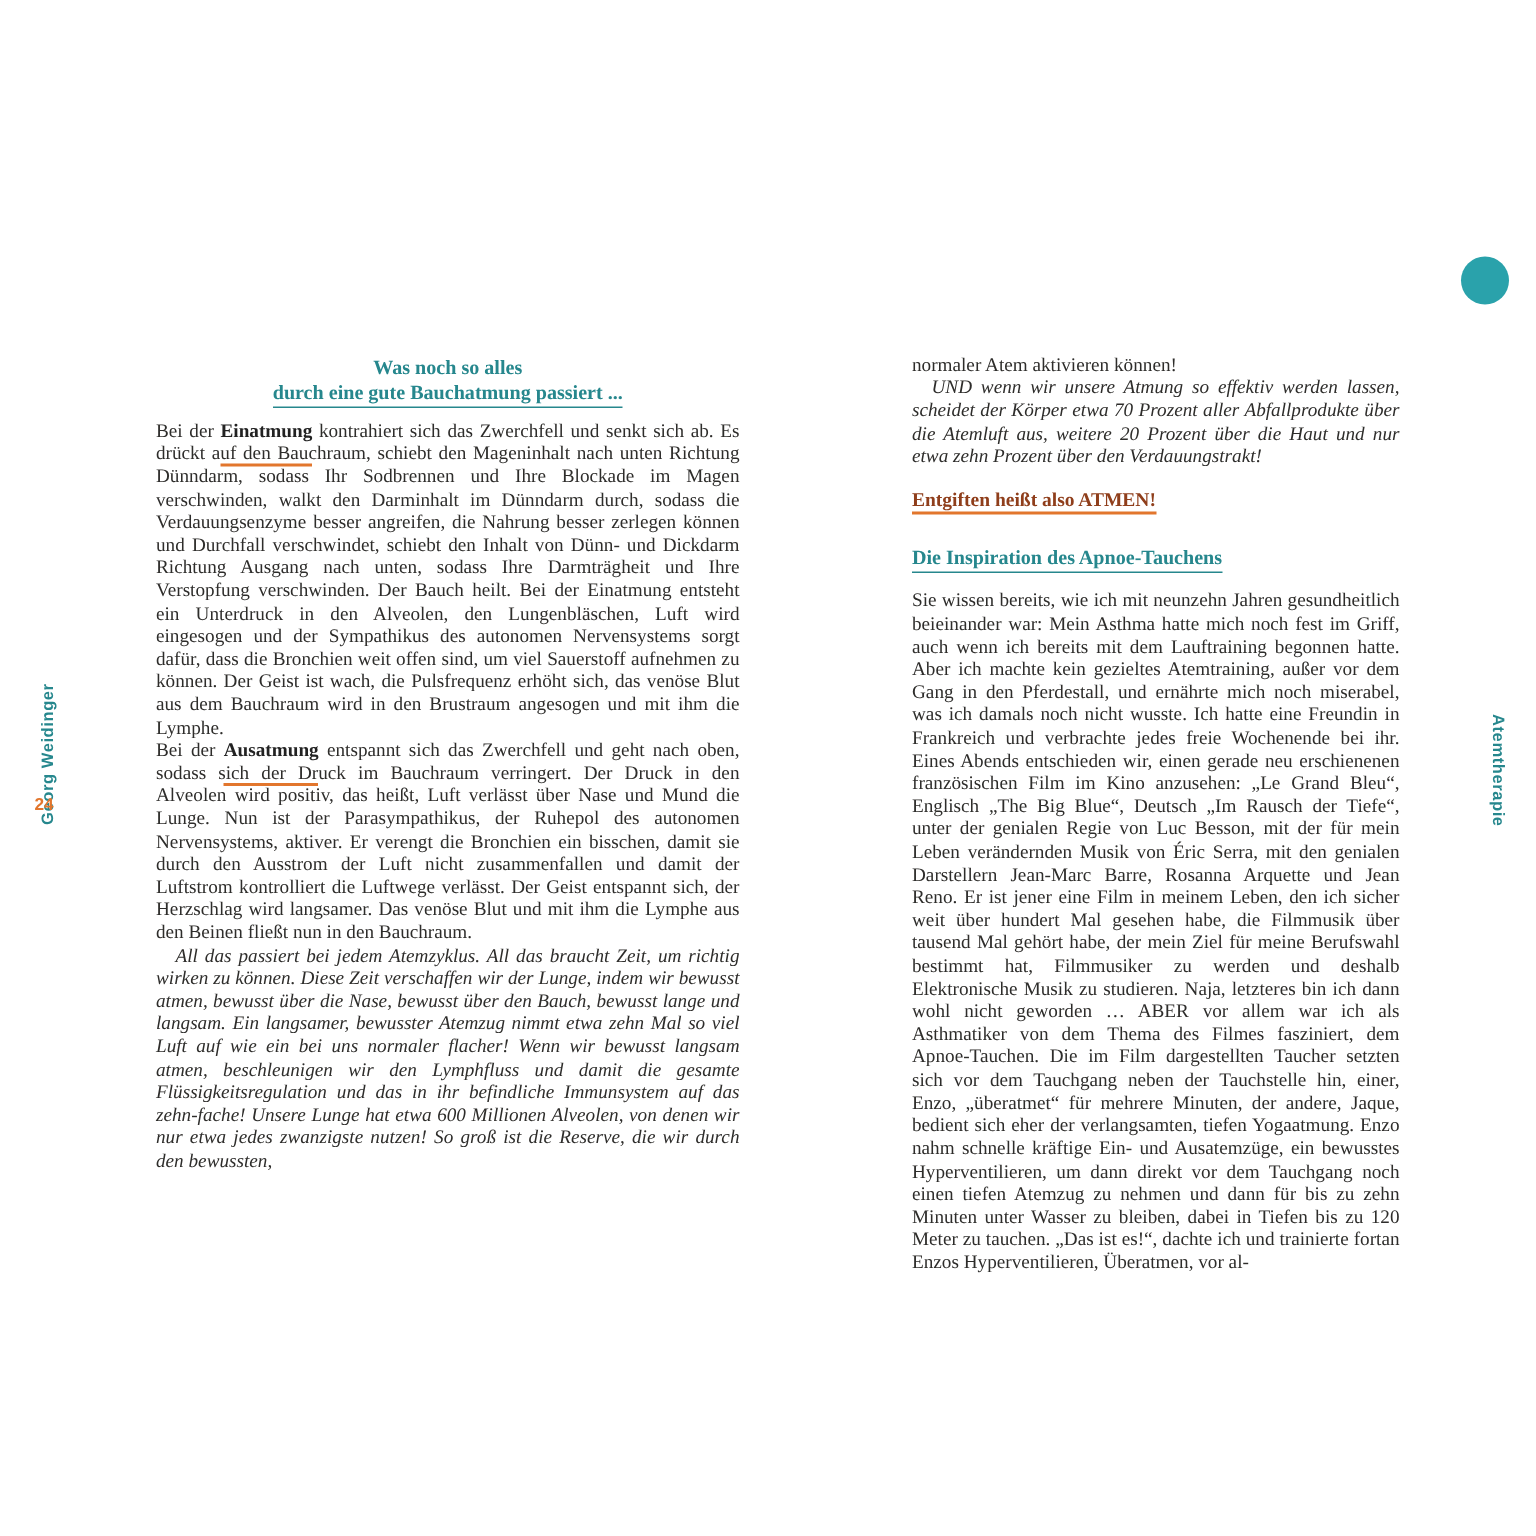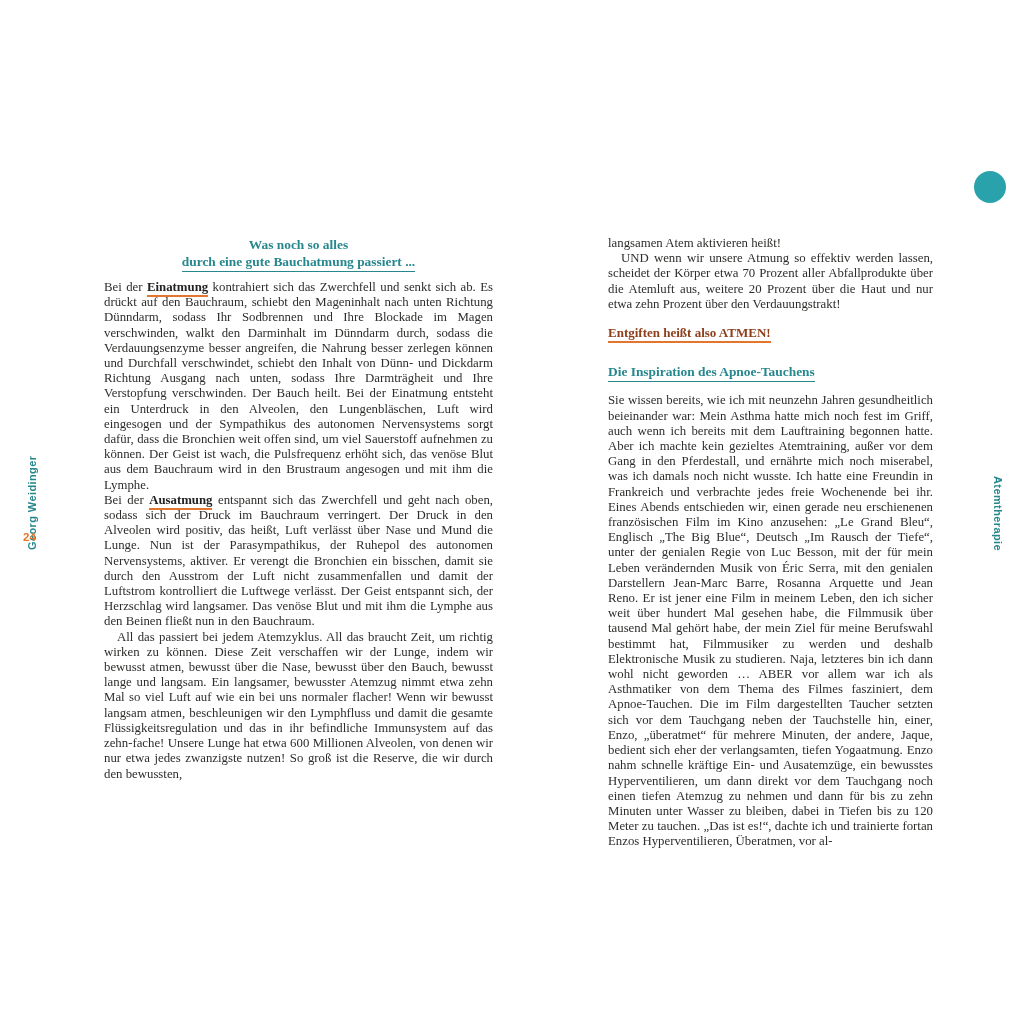--- a/index.html
+++ b/index.html
@@ -12,29 +12,29 @@
   *{margin:0;padding:0;box-sizing:border-box;}
   html,body{width:1024px;height:1024px;background:#ffffff;overflow:hidden;}
   body{font-family:"Liberation Serif","DejaVu Serif",serif;color:var(--body_text);position:relative;}
 
   .spread{position:absolute;inset:0;background:#ffffff;}
 
   .dot{position:absolute;left:974px;top:171px;width:32px;height:32px;border-radius:50%;background:var(--circle);}
 
   .col{position:absolute;font-size:12.8px;line-height:15.2px;text-align:justify;color:var(--body_text);}
   .col p{text-align:justify;}
-  .col p.indent{text-indent:13px;}
+  .col p.indent{text-indent:13px;font-style:italic;}
 
   .left-col{left:104px;top:236px;width:389px;}
   .right-col{left:608px;top:236px;width:325px;}
 
   .chapter-heading{text-align:center;color:var(--teal);font-weight:bold;font-size:13.4px;line-height:17px;margin-bottom:10px;}
   .chapter-heading .underlined{border-bottom:1.5px solid var(--teal);padding-bottom:2px;text-align:center;}
 
-  .kw{font-weight:bold;color:#222;border-bottom:2.5px solid var(--orange);padding-bottom:1px;}
+  .kw{font-weight:bold;color:#222;border-bottom:2.5px solid var(--orange);padding-bottom:15px;}
 
   .callout{margin-top:13px;font-weight:bold;color:var(--callout_text);font-size:13px;text-align:left;}
   .callout .callout-inner{border-bottom:2.5px solid var(--orange);padding-bottom:1px;margin-top:16px;}
 
   .section-heading{text-align:left;color:var(--teal);font-weight:bold;font-size:13.4px;margin:24px 0 14px 0;}
   .section-heading .sh-inner{border-bottom:1.5px solid var(--teal);padding-bottom:2px;}
 
   .side-label{position:absolute;color:var(--teal);font-weight:bold;font-size:11px;letter-spacing:0.4px;
     font-family:"Liberation Sans","DejaVu Sans",sans-serif;white-space:nowrap;}
   .side-left{left:26px;top:550px;transform:rotate(-90deg);transform-origin:0 0;}
@@ -65,21 +65,21 @@
     </div>
 
     <p><span>Bei der </span><span class="kw">Einatmung</span><span> kontrahiert sich das Zwerchfell und senkt sich ab. Es drückt auf den Bauchraum, schiebt den Mageninhalt nach unten Richtung Dünndarm, sodass Ihr Sodbrennen und Ihre Blockade im Magen verschwinden, walkt den Darminhalt im Dünndarm durch, sodass die Verdauungsenzyme besser angreifen, die Nahrung besser zerlegen können und Durchfall verschwindet, schiebt den Inhalt von Dünn- und Dickdarm Richtung Ausgang nach unten, sodass Ihre Darmträgheit und Ihre Verstopfung verschwinden. Der Bauch heilt. Bei der Einatmung entsteht ein Unterdruck in den Alveolen, den Lungenbläschen, Luft wird eingesogen und der Sympathikus des autonomen Nervensystems sorgt dafür, dass die Bronchien weit offen sind, um viel Sauerstoff aufnehmen zu können. Der Geist ist wach, die Pulsfrequenz erhöht sich, das venöse Blut aus dem Bauchraum wird in den Brustraum angesogen und mit ihm die Lymphe.</span></p>
 
     <p><span>Bei der </span><span class="kw">Ausatmung</span><span> entspannt sich das Zwerchfell und geht nach oben, sodass sich der Druck im Bauchraum verringert. Der Druck in den Alveolen wird positiv, das heißt, Luft verlässt über Nase und Mund die Lunge. Nun ist der Parasympathikus, der Ruhepol des autonomen Nervensystems, aktiver. Er verengt die Bronchien ein bisschen, damit sie durch den Ausstrom der Luft nicht zusammenfallen und damit der Luftstrom kontrolliert die Luftwege verlässt. Der Geist entspannt sich, der Herzschlag wird langsamer. Das venöse Blut und mit ihm die Lymphe aus den Beinen fließt nun in den Bauchraum.</span></p>
 
     <p class="indent">All das passiert bei jedem Atemzyklus. All das braucht Zeit, um richtig wirken zu können. Diese Zeit verschaffen wir der Lunge, indem wir bewusst atmen, bewusst über die Nase, bewusst über den Bauch, bewusst lange und langsam. Ein langsamer, bewusster Atemzug nimmt etwa zehn Mal so viel Luft auf wie ein bei uns normaler flacher! Wenn wir bewusst langsam atmen, beschleunigen wir den Lymphfluss und damit die gesamte Flüssigkeitsregulation und das in ihr befindliche Immunsystem auf das zehn-fache! Unsere Lunge hat etwa 600 Millionen Alveolen, von denen wir nur etwa jedes zwanzigste nutzen! So groß ist die Reserve, die wir durch den bewussten,</p>
   </div>
 
   <div class="col right-col">
-    <p>langsamen Atem aktivieren heißt!</p>
+    <p>normaler Atem aktivieren können!</p>
 
     <p class="indent">UND wenn wir unsere Atmung so effektiv werden lassen, scheidet der Körper etwa 70 Prozent aller Abfallprodukte über die Atemluft aus, weitere 20 Prozent über die Haut und nur etwa zehn Prozent über den Verdauungstrakt!</p>
 
     <p class="callout"><span class="callout-inner">Entgiften heißt also ATMEN!</span></p>
 
     <h2 class="section-heading"><span class="sh-inner">Die Inspiration des Apnoe-Tauchens</span></h2>
 
     <p>Sie wissen bereits, wie ich mit neunzehn Jahren gesundheitlich beieinander war: Mein Asthma hatte mich noch fest im Griff, auch wenn ich bereits mit dem Lauftraining begonnen hatte. Aber ich machte kein gezieltes Atemtraining, außer vor dem Gang in den Pferdestall, und ernährte mich noch miserabel, was ich damals noch nicht wusste. Ich hatte eine Freundin in Frankreich und verbrachte jedes freie Wochenende bei ihr. Eines Abends entschieden wir, einen gerade neu erschienenen französischen Film im Kino anzusehen: „Le Grand Bleu“, Englisch „The Big Blue“, Deutsch „Im Rausch der Tiefe“, unter der genialen Regie von Luc Besson, mit der für mein Leben verändernden Musik von Éric Serra, mit den genialen Darstellern Jean-Marc Barre, Rosanna Arquette und Jean Reno. Er ist jener eine Film in meinem Leben, den ich sicher weit über hundert Mal gesehen habe, die Filmmusik über tausend Mal gehört habe, der mein Ziel für meine Berufswahl bestimmt hat, Filmmusiker zu werden und deshalb Elektronische Musik zu studieren. Naja, letzteres bin ich dann wohl nicht geworden … ABER vor allem war ich als Asthmatiker von dem Thema des Filmes fasziniert, dem Apnoe-Tauchen. Die im Film dargestellten Taucher setzten sich vor dem Tauchgang neben der Tauchstelle hin, einer, Enzo, „überatmet“ für mehrere Minuten, der andere, Jaque, bedient sich eher der verlangsamten, tiefen Yogaatmung. Enzo nahm schnelle kräftige Ein- und Ausatemzüge, ein bewusstes Hyperventilieren, um dann direkt vor dem Tauchgang noch einen tiefen Atemzug zu nehmen und dann für bis zu zehn Minuten unter Wasser zu bleiben, dabei in Tiefen bis zu 120 Meter zu tauchen. „Das ist es!“, dachte ich und trainierte fortan Enzos Hyperventilieren, Überatmen, vor al-</p>
   </div>
 

